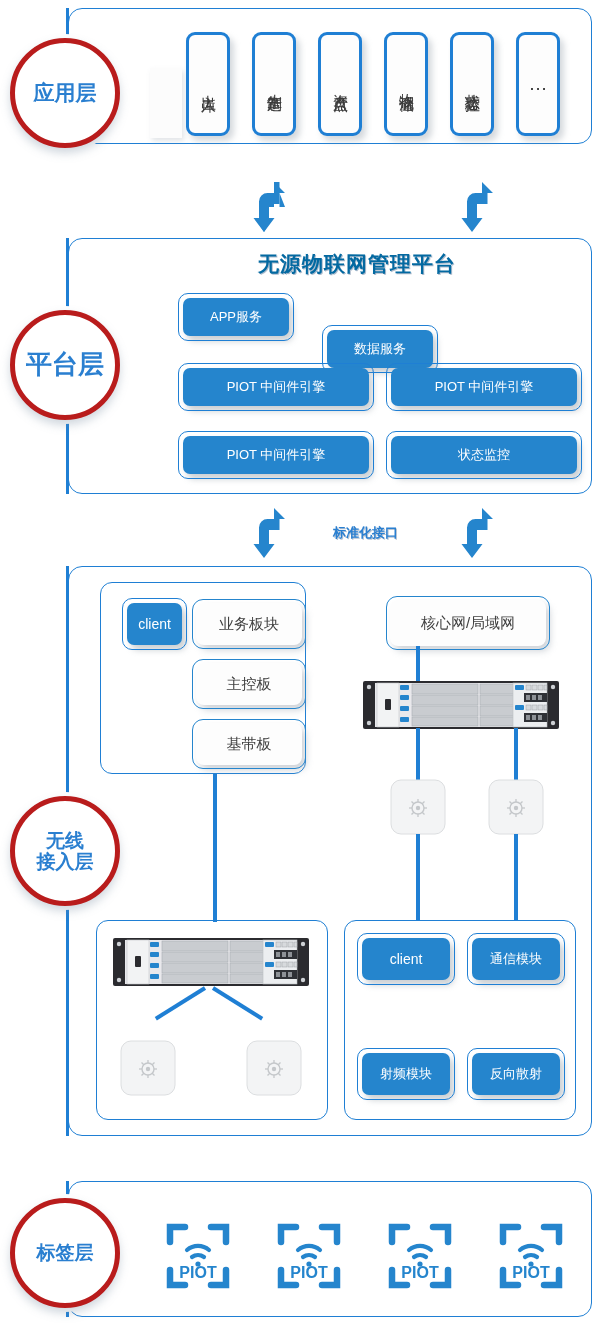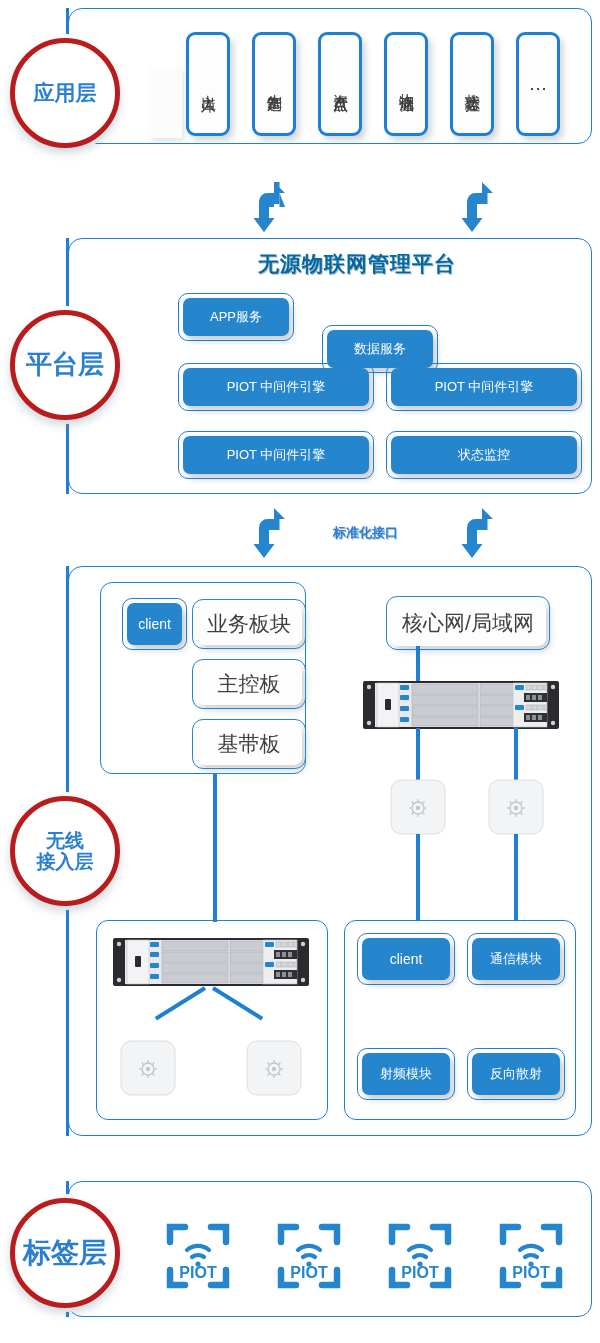--- a/index.html
+++ b/index.html
@@ -87,21 +87,21 @@
     border:1.2px solid #1f7fd4; border-radius:10px;
     pointer-events:none;
   }
 
   
   .white-box {
     position:absolute;
     background:#fdfdfd;
     border-radius:8px;
     display:flex; align-items:center; justify-content:center;
-    color:#3f3f3f; font-size:21px;
+    color:#3f3f3f; font-size:15px;
     box-shadow: 4px 5px 7px rgba(150,160,170,0.45);
   }
   .white-box::before {
     content:"";
     position:absolute; left:-4px; top:-4px; right:-4px; bottom:-4px;
     border:1.2px solid #2585cd; border-radius:11px;
     pointer-events:none;
   }
 
   
@@ -443,21 +443,21 @@
   <div class="blue-box" style="left:472px; top:938px; width:88px; height:42px;">
     <span>通信模块</span>
   </div>
   <div class="blue-box" style="left:472px; top:1053px; width:88px; height:42px;">
     <span>反向散射</span>
   </div>
 
   <div class="layer-box" style="left:68px; top:1181px; width:524px; height:136px;"></div>
   <div class="stub" style="left:66px; top:1181px; width:3px; height:136px;"></div>
 
-  <div class="layer-badge" style="left:10px; top:1198px; width:110px; height:110px; font-size:28px;">
+  <div class="layer-badge" style="left:10px; top:1198px; width:110px; height:110px; font-size:19px;">
     <span class="txt">标签层</span>
   </div>
 
   <div class="piot" style="left:163px; top:1216px; width:70px; height:80px;">
     <svg width="70" height="80" viewBox="0 0 70 80">
       <g stroke="#2585cd" stroke-width="6.5" fill="none" stroke-linecap="round">
         <path d="M7 26 L7 11 L22 11"></path>
         <path d="M48 11 L63 11 L63 26"></path>
         <path d="M63 54 L63 69 L48 69"></path>
         <path d="M22 69 L7 69 L7 54"></path>

